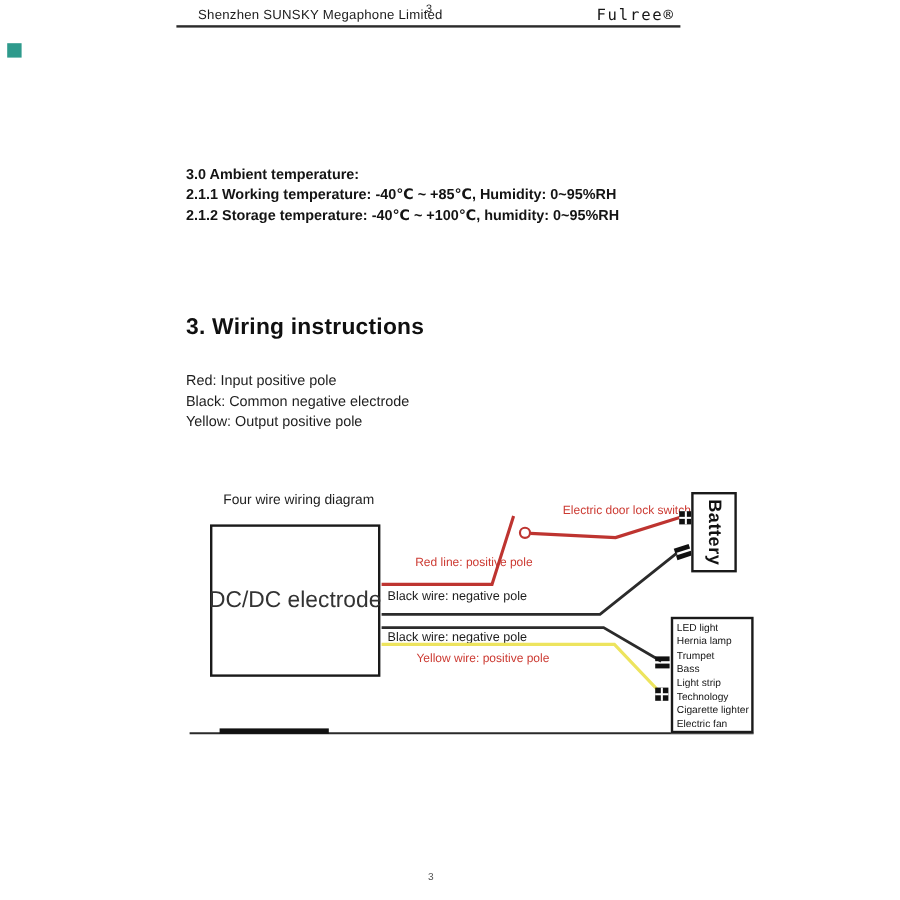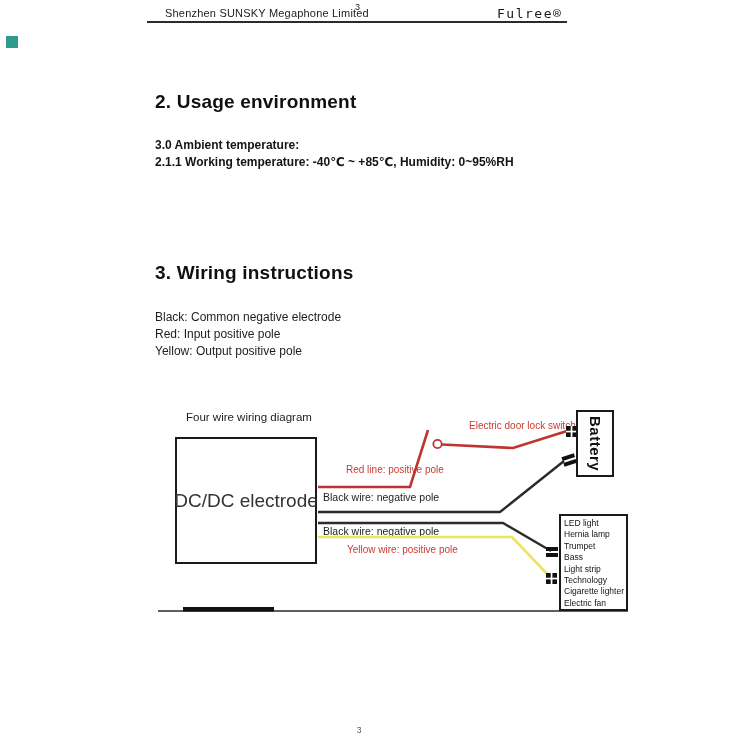--- a/index.html
+++ b/index.html
@@ -75,30 +75,30 @@
 
 <div class="page">
 
   <div class="abs corner-mark"></div>
 
   <div class="abs hdr-company">Shenzhen SUNSKY Megaphone Limited</div>
   <div class="abs hdr-sup">3</div>
   <div class="abs hdr-brand">Fulree®</div>
   <div class="abs hdr-rule"></div>
 
-  <div class="abs h-big sec2-title">2. Usage environment</div>
   <div class="abs sec2-lines">
     <div>3.0 Ambient temperature:</div>
     <div>2.1.1 Working temperature: -40℃ ~ +85℃, Humidity: 0~95%RH</div>
+    <div>2.1.2 Storage temperature: -40℃ ~ +100℃, humidity: 0~95%RH</div>
   </div>
 
   <div class="abs h-big sec3-title">3. Wiring instructions</div>
   <div class="abs sec3-lines">
+    <div>Red: Input positive pole</div>
     <div>Black: Common negative electrode</div>
-    <div>Red: Input positive pole</div>
     <div>Yellow: Output positive pole</div>
   </div>
 
   <div class="abs diag-title">Four wire wiring diagram</div>
 
   <svg class="wires-svg" width="750" height="750" viewBox="0 0 750 750">
 
     <path d="M318,487 H410 L428,430" fill="none" stroke="#BE3430" stroke-width="2.6"></path>
 
     <circle cx="437.5" cy="444" r="4.2" fill="#ffffff" stroke="#BE3430" stroke-width="1.8"></circle>

